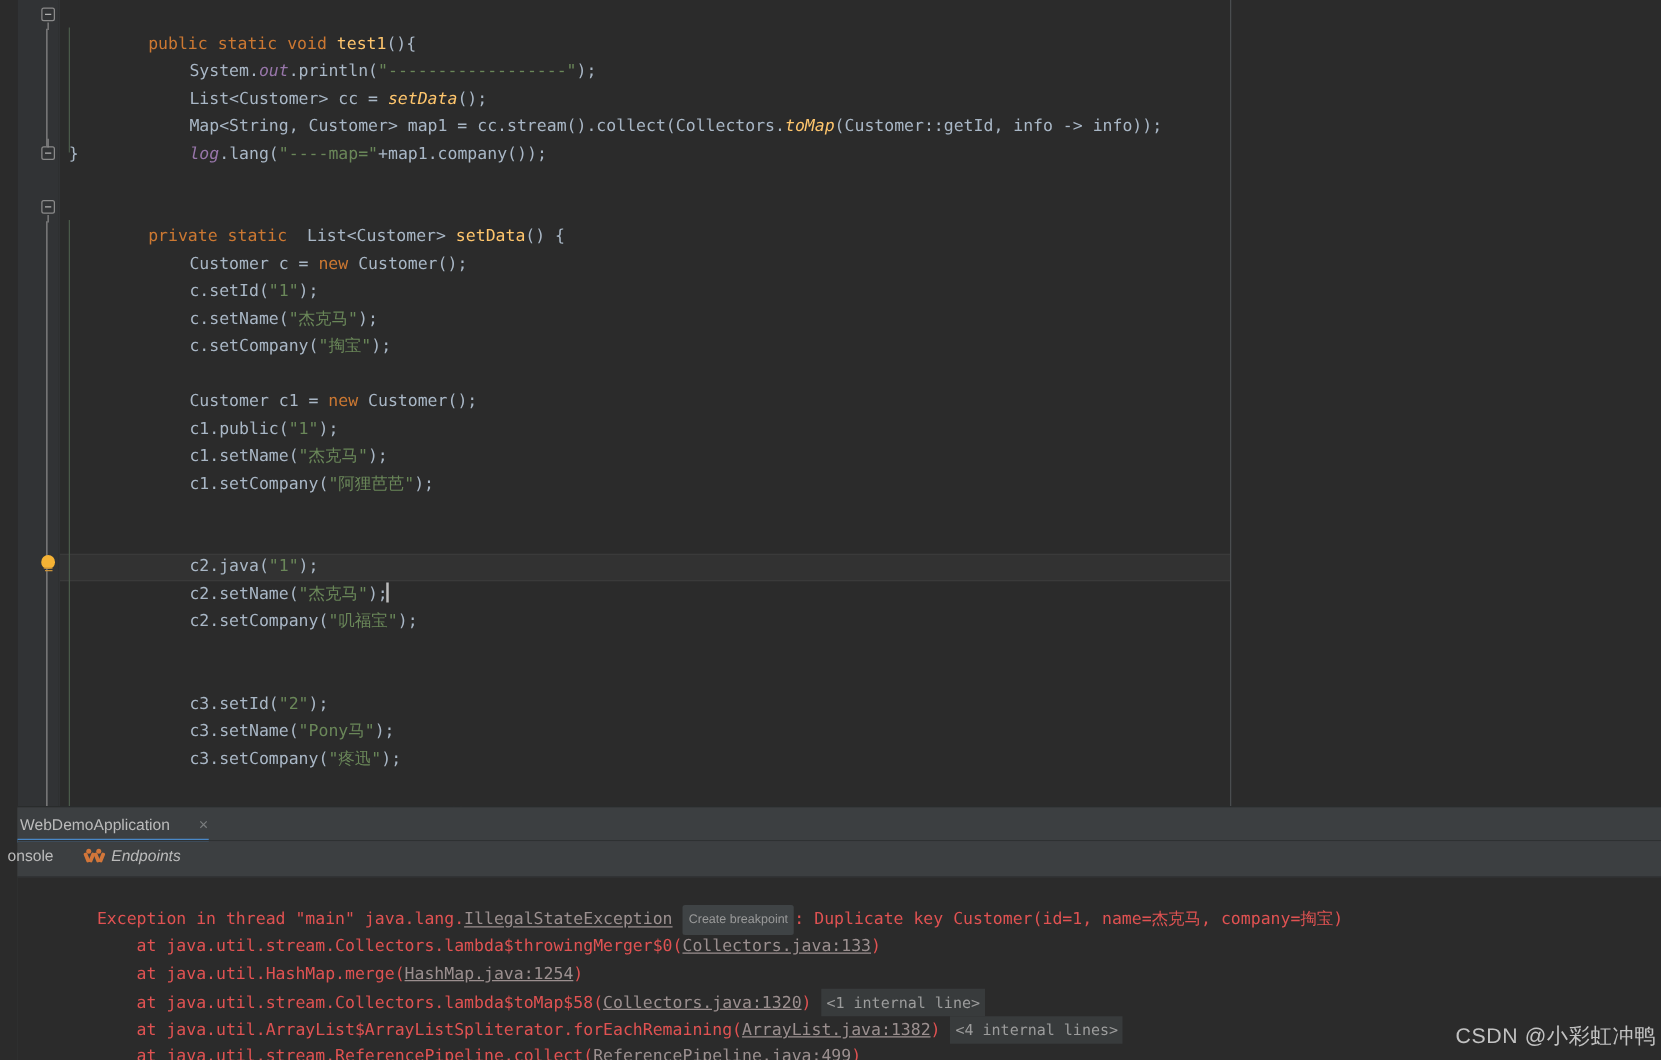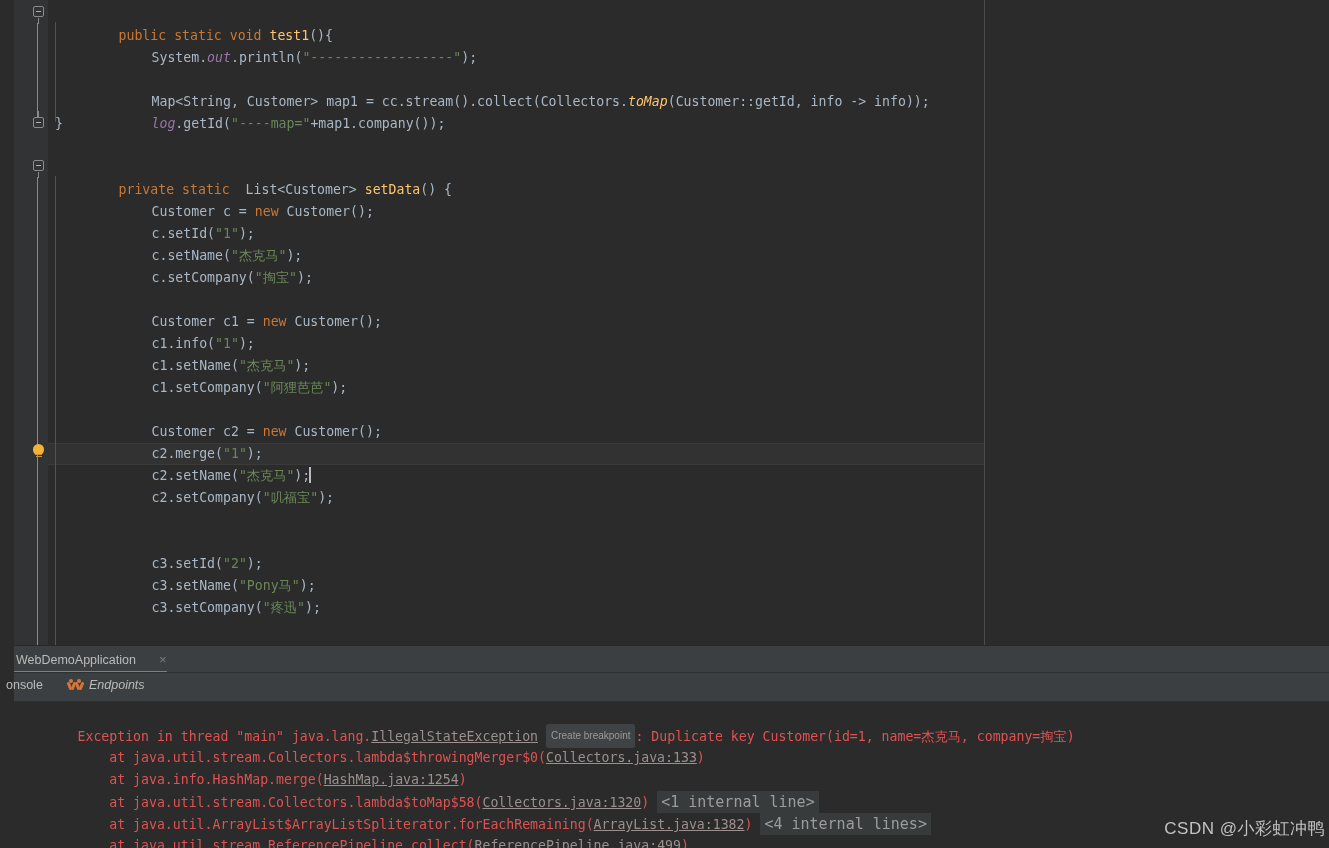--- a/index.html
+++ b/index.html
@@ -143,21 +143,21 @@
   .err { color: #e05252; }
   .lnk { color: #9b8f8f; text-decoration: underline; }
   .badge {
     display: inline-block; background: #3f4345; color: #9a9a9a;
     font-family: "Liberation Sans", sans-serif; font-size: 10px;
     padding: 1px 5px; border-radius: 2px; vertical-align: 1.5px;
   }
   .badge2 {
     display: inline-block; background: #383b3c; color: #9c9c9c;
     font-family: "DejaVu Sans Mono", "Liberation Mono", monospace;
-    font-size: 15px; padding: 0 4px; vertical-align: 0px; text-align: center;
+    font-size: 12px; padding: 0 4px; vertical-align: 0px; text-align: center;
   }
 
   #watermark {
     position: absolute; right: 18px; bottom: 8px;
     color: #cfcfcf; font-family: "Liberation Sans", sans-serif;
     font-size: 17px; opacity: .92; letter-spacing: .5px;
   }
 </style>
 </head>
 <body>
@@ -188,25 +188,28 @@
     <div class="indent-guide" style="left:41px; top:22px;  height:100px;"></div>
     <div class="indent-guide" style="left:41px; top:176px; height:469px;"></div>
 
     <div id="code">
       <div class="cl" style="top:3px;left:41px">
         <span class="kw">public</span><span class="plain"> </span><span class="kw">static</span><span class="plain"> </span><span class="kw">void</span><span class="plain"> </span><span class="mtd">test1</span><span class="br">()</span><span class="plain">{</span>
       </div>
       <div class="cl" style="top:25px;left:74px">
         <span class="plain">System.</span><span class="fld">out</span><span class="plain">.</span><span class="plain">println</span><span class="br">(</span><span class="str">"------------------"</span><span class="br">)</span><span class="plain">;</span>
       </div>
+      <div class="cl" style="top:47px;left:74px">
+        <span class="plain">List&lt;Customer&gt; cc = </span><span class="mtd-i">setData</span><span class="br">()</span><span class="plain">;</span>
+      </div>
       <div class="cl" style="top:69px;left:74px">
         <span class="plain">Map&lt;String, Customer&gt; map1 = cc.</span><span class="plain">stream</span><span class="br">()</span><span class="plain">.</span><span class="plain">collect</span><span class="br">(</span><span class="plain">Collectors.</span><span class="mtd-i">toMap</span><span class="br">(</span><span class="plain">Customer::getId, info -&gt; info</span><span class="br">))</span><span class="plain">;</span>
       </div>
       <div class="cl" style="top:91px;left:74px">
-        <span class="fld">log</span><span class="plain">.</span><span class="plain">getId</span><span class="br">(</span><span class="str">"----map="</span><span class="plain">+map1.</span><span class="plain">company</span><span class="br">()</span><span class="br">)</span><span class="plain">;</span>
+        <span class="fld">log</span><span class="plain">.</span><span class="plain">lang</span><span class="br">(</span><span class="str">"----map="</span><span class="plain">+map1.</span><span class="plain">company</span><span class="br">()</span><span class="br">)</span><span class="plain">;</span>
       </div>
       <div class="cl" style="top:113px;left:41px"><span class="plain">}</span></div>
 
       <div class="cl" style="top:157px;left:41px">
         <span class="kw">private</span><span class="plain"> </span><span class="kw">static</span><span class="plain">  List&lt;Customer&gt; </span><span class="mtd">setData</span><span class="br">()</span><span class="plain"> {</span>
       </div>
       <div class="cl" style="top:179px;left:74px">
         <span class="plain">Customer c = </span><span class="kw">new</span><span class="plain"> Customer</span><span class="br">()</span><span class="plain">;</span>
       </div>
       <div class="cl" style="top:201px;left:74px">
@@ -216,34 +219,31 @@
         <span class="plain">c.setName</span><span class="br">(</span><span class="str">"杰克马"</span><span class="br">)</span><span class="plain">;</span>
       </div>
       <div class="cl" style="top:245px;left:74px">
         <span class="plain">c.setCompany</span><span class="br">(</span><span class="str">"掏宝"</span><span class="br">)</span><span class="plain">;</span>
       </div>
 
       <div class="cl" style="top:289px;left:74px">
         <span class="plain">Customer c1 = </span><span class="kw">new</span><span class="plain"> Customer</span><span class="br">()</span><span class="plain">;</span>
       </div>
       <div class="cl" style="top:311px;left:74px">
-        <span class="plain">c1.info</span><span class="br">(</span><span class="str">"1"</span><span class="br">)</span><span class="plain">;</span>
+        <span class="plain">c1.public</span><span class="br">(</span><span class="str">"1"</span><span class="br">)</span><span class="plain">;</span>
       </div>
       <div class="cl" style="top:333px;left:74px">
         <span class="plain">c1.setName</span><span class="br">(</span><span class="str">"杰克马"</span><span class="br">)</span><span class="plain">;</span>
       </div>
       <div class="cl" style="top:355px;left:74px">
         <span class="plain">c1.setCompany</span><span class="br">(</span><span class="str">"阿狸芭芭"</span><span class="br">)</span><span class="plain">;</span>
       </div>
 
-      <div class="cl" style="top:399px;left:74px">
-        <span class="plain">Customer c2 = </span><span class="kw">new</span><span class="plain"> Customer</span><span class="br">()</span><span class="plain">;</span>
-      </div>
       <div class="cl" style="top:421px;left:74px">
-        <span class="plain">c2.merge</span><span class="br">(</span><span class="str">"1"</span><span class="br">)</span><span class="plain">;</span>
+        <span class="plain">c2.java</span><span class="br">(</span><span class="str">"1"</span><span class="br">)</span><span class="plain">;</span>
       </div>
       <div class="cl" style="top:443px;left:74px">
         <span class="plain">c2.setName</span><span class="br">(</span><span class="str">"杰克马"</span><span class="br">)</span><span class="plain">;</span><span class="cur"></span>
       </div>
       <div class="cl" style="top:465px;left:74px">
         <span class="plain">c2.setCompany</span><span class="br">(</span><span class="str">"叽福宝"</span><span class="br">)</span><span class="plain">;</span>
       </div>
 
       <div class="cl" style="top:531px;left:74px">
         <span class="plain">c3.setId</span><span class="br">(</span><span class="str">"2"</span><span class="br">)</span><span class="plain">;</span>
@@ -296,21 +296,21 @@
     <div id="console">
       <div class="conline" style="top:0px; left:0px;">
         <span class="err">Exception in thread "main" java.lang.</span><span class="lnk">IllegalStateException</span><span class="plain"> </span><span class="badge">Create breakpoint</span><span class="err">: Duplicate key Customer(id=1, name=杰克马, company=掏宝)</span>
       </div>
 
       <div class="conline" style="top:23px; left:0px;">
         <span class="err">    at java.util.stream.Collectors.lambda$throwingMerger$0(</span><span class="lnk">Collectors.java:133</span><span class="err">)</span>
       </div>
 
       <div class="conline" style="top:45px; left:0px;">
-        <span class="err">    at java.info.HashMap.merge(</span><span class="lnk">HashMap.java:1254</span><span class="err">)</span>
+        <span class="err">    at java.util.HashMap.merge(</span><span class="lnk">HashMap.java:1254</span><span class="err">)</span>
       </div>
 
       <div class="conline" style="top:67px; left:0px;">
         <span class="err">    at java.util.stream.Collectors.lambda$toMap$58(</span><span class="lnk">Collectors.java:1320</span><span class="err">)</span><span class="plain"> </span><span class="badge2">&lt;1 internal line&gt;</span>
       </div>
 
       <div class="conline" style="top:89px; left:0px;">
         <span class="err">    at java.util.ArrayList$ArrayListSpliterator.forEachRemaining(</span><span class="lnk">ArrayList.java:1382</span><span class="err">)</span><span class="plain"> </span><span class="badge2">&lt;4 internal lines&gt;</span>
       </div>
 

